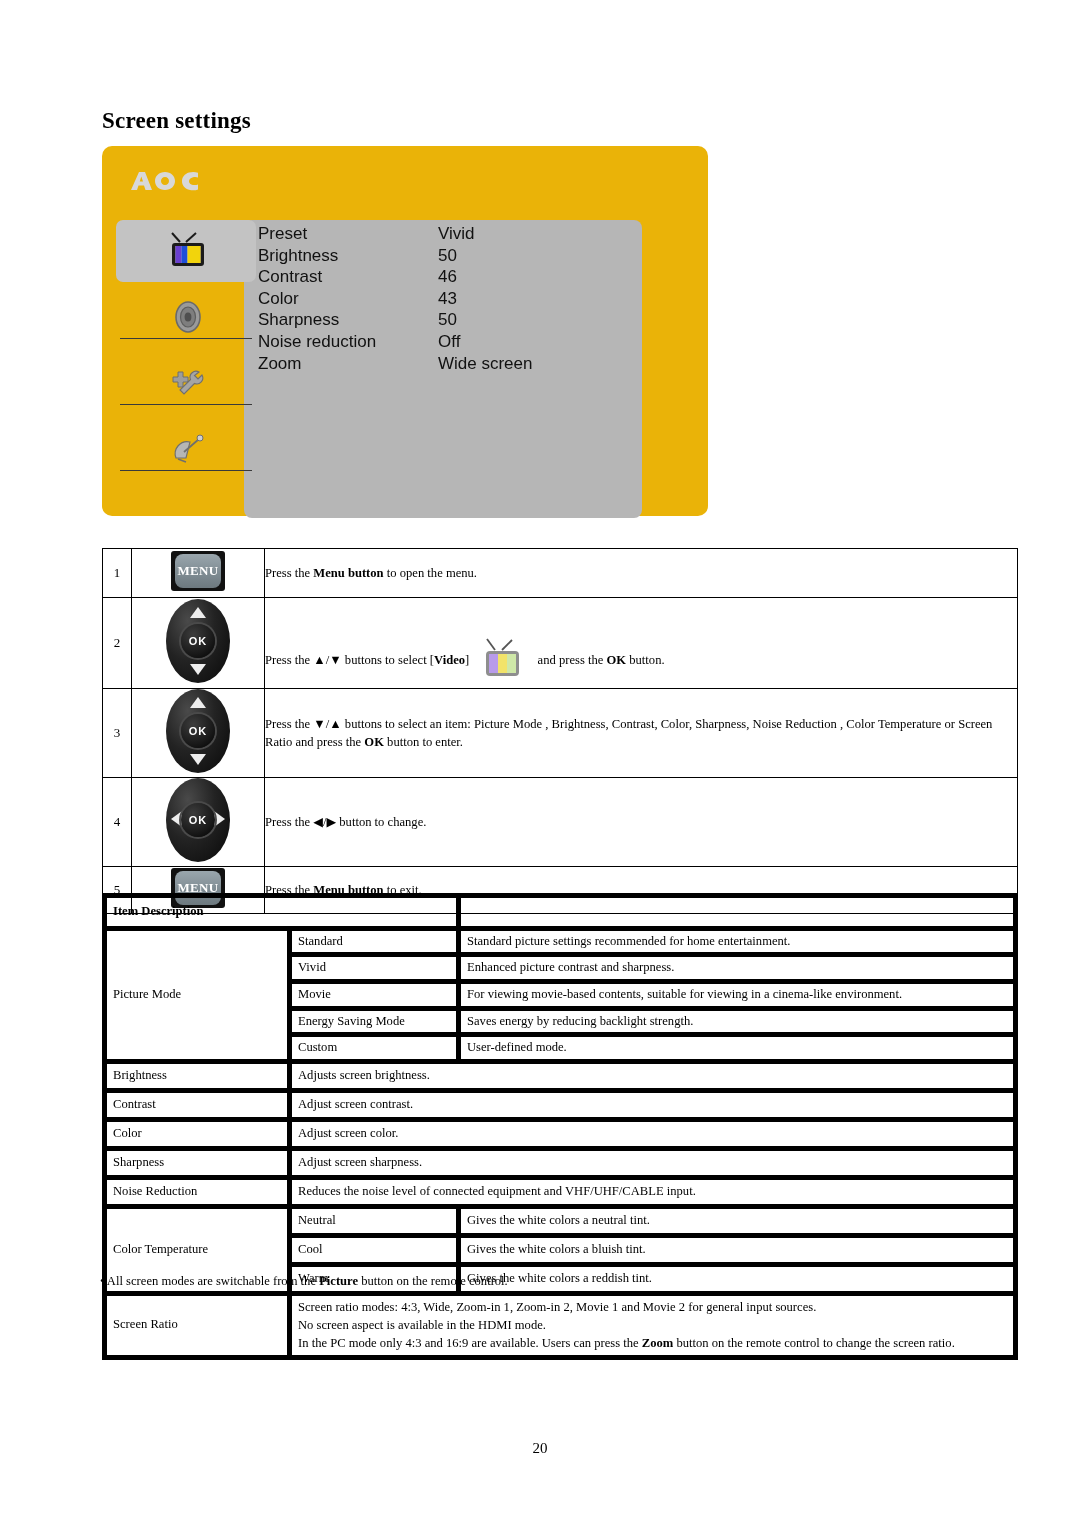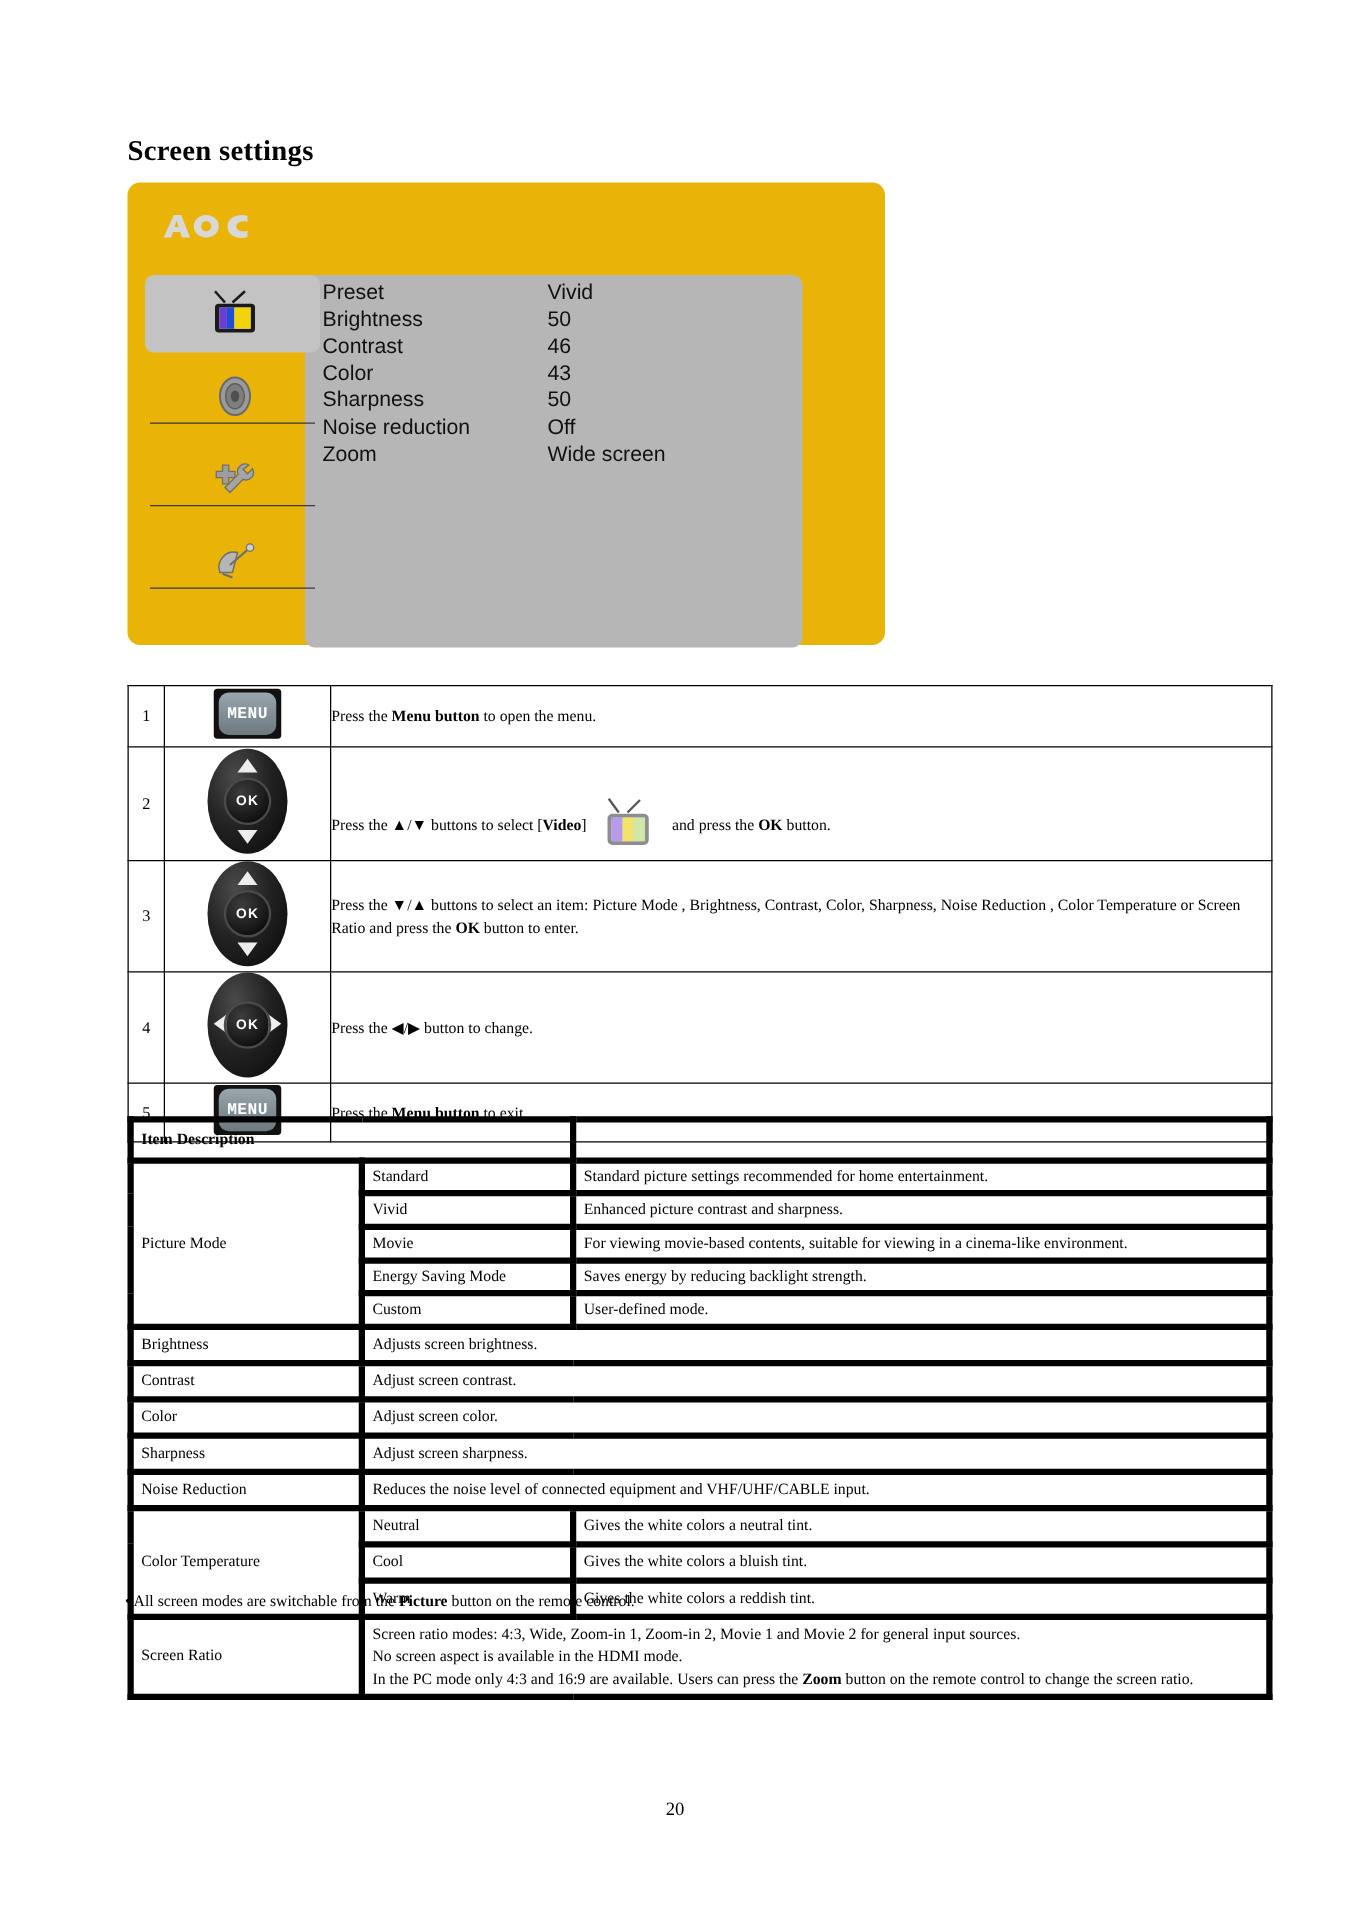--- a/index.html
+++ b/index.html
@@ -104,21 +104,21 @@
   .menubtn{
     display:inline-block; width:54px; height:40px;
     background:#111; border-radius:3px;
     position:relative;
   }
   .menubtn i{
     position:absolute; left:4px; top:3px; width:46px; height:34px;
     background:linear-gradient(180deg,#9aa6ad 0%,#7f8c93 55%,#6d797f 100%);
     border-radius:8px;
     font-style:normal; color:#fff;
-    font-family:Liberation Mono, monospace;
+    font-family:Liberation Serif, serif;
     font-size:13px; font-weight:bold;
     text-align:center; line-height:34px; letter-spacing:.3px;
   }
   .dpad{
     display:inline-block; width:64px; height:84px;
     position:relative;
   }
   .dpad .oval{
     position:absolute; left:0; top:0; width:64px; height:84px;
     border-radius:50%;

